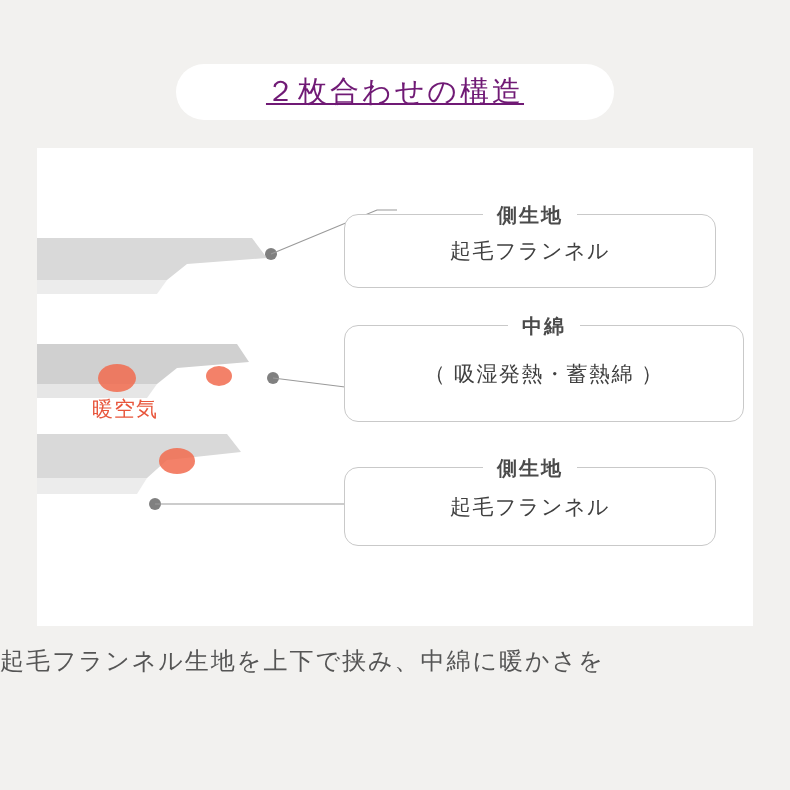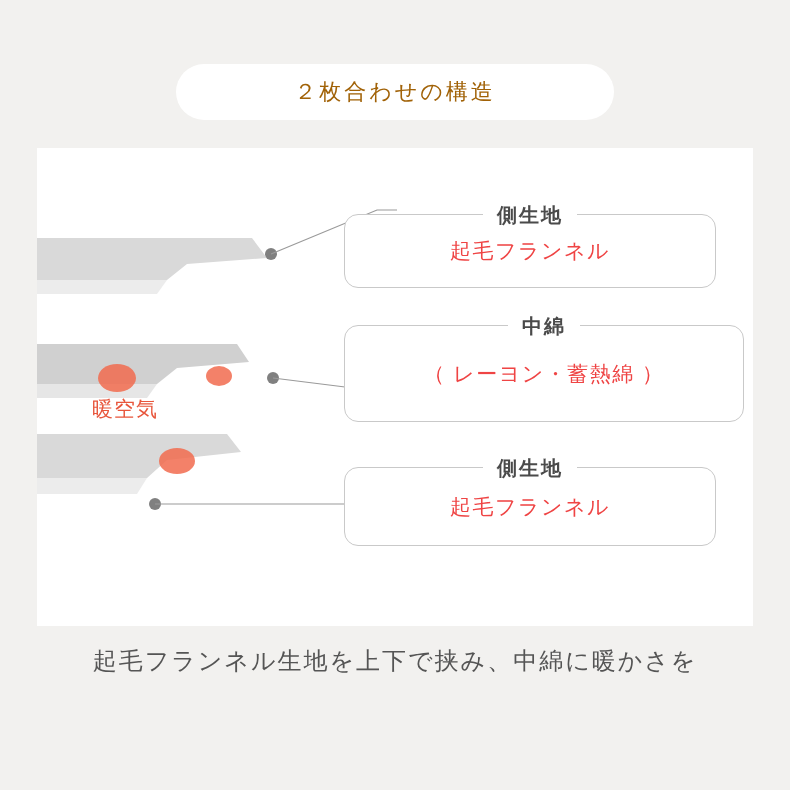--- a/index.html
+++ b/index.html
@@ -29,23 +29,24 @@
     top: 64px;
     width: 438px;
     height: 56px;
     background: #ffffff;
     border-radius: 28px;
     display: flex;
     align-items: center;
     justify-content: center;
   }
   .title-pill .title-text {
-    font-size: 22px;
+    font-size: 29px;
     letter-spacing: 3px;
-    color: #a16207;
+    color: #701a75;
+    text-decoration: underline;
   }
 
   
   .panel {
     position: absolute;
     left: 37px;
     top: 148px;
     width: 716px;
     height: 478px;
     background: #ffffff;
@@ -68,21 +69,21 @@
     border-radius: 14px;
     background: #ffffff;
     display: flex;
     flex-direction: column;
     align-items: center;
     justify-content: center;
   }
   .callout .body-line {
     font-size: 21px;
     letter-spacing: 1.5px;
-    color: #ef4444;
+    color: #404040;
     line-height: 1.5;
     white-space: nowrap;
   }
 
   
   .callout-label {
     position: absolute;
     top: -13px;
     left: 50%;
     transform: translateX(-50%);
@@ -115,21 +116,20 @@
     letter-spacing: 1px;
     color: #e8563c;
   }
 
   
   .desc {
     position: absolute;
     left: 0;
     top: 640px;
     width: 790px;
-    text-align: center;
     font-size: 24px;
     line-height: 1.75;
     letter-spacing: 2px;
     color: #555555;
   }
   .desc div { white-space: nowrap; }
 </style>
 </head>
 <body>
 
@@ -184,21 +184,21 @@
 
   <div class="warm-air">暖空気</div>
 
   <div class="callout" id="callout-top">
     <span class="callout-label">側生地</span>
     <span class="body-line">起毛フランネル</span>
   </div>
 
   <div class="callout" id="callout-mid">
     <span class="callout-label">中綿</span>
-    <span class="body-line">（ レーヨン・蓄熱綿 ）</span>
+    <span class="body-line">（ 吸湿発熱・蓄熱綿 ）</span>
   </div>
 
   <div class="callout" id="callout-bottom">
     <span class="callout-label">側生地</span>
     <span class="body-line">起毛フランネル</span>
   </div>
 
   <div class="desc">
     <div>起毛フランネル生地を上下で挟み、中綿に暖かさを</div>
   </div>

